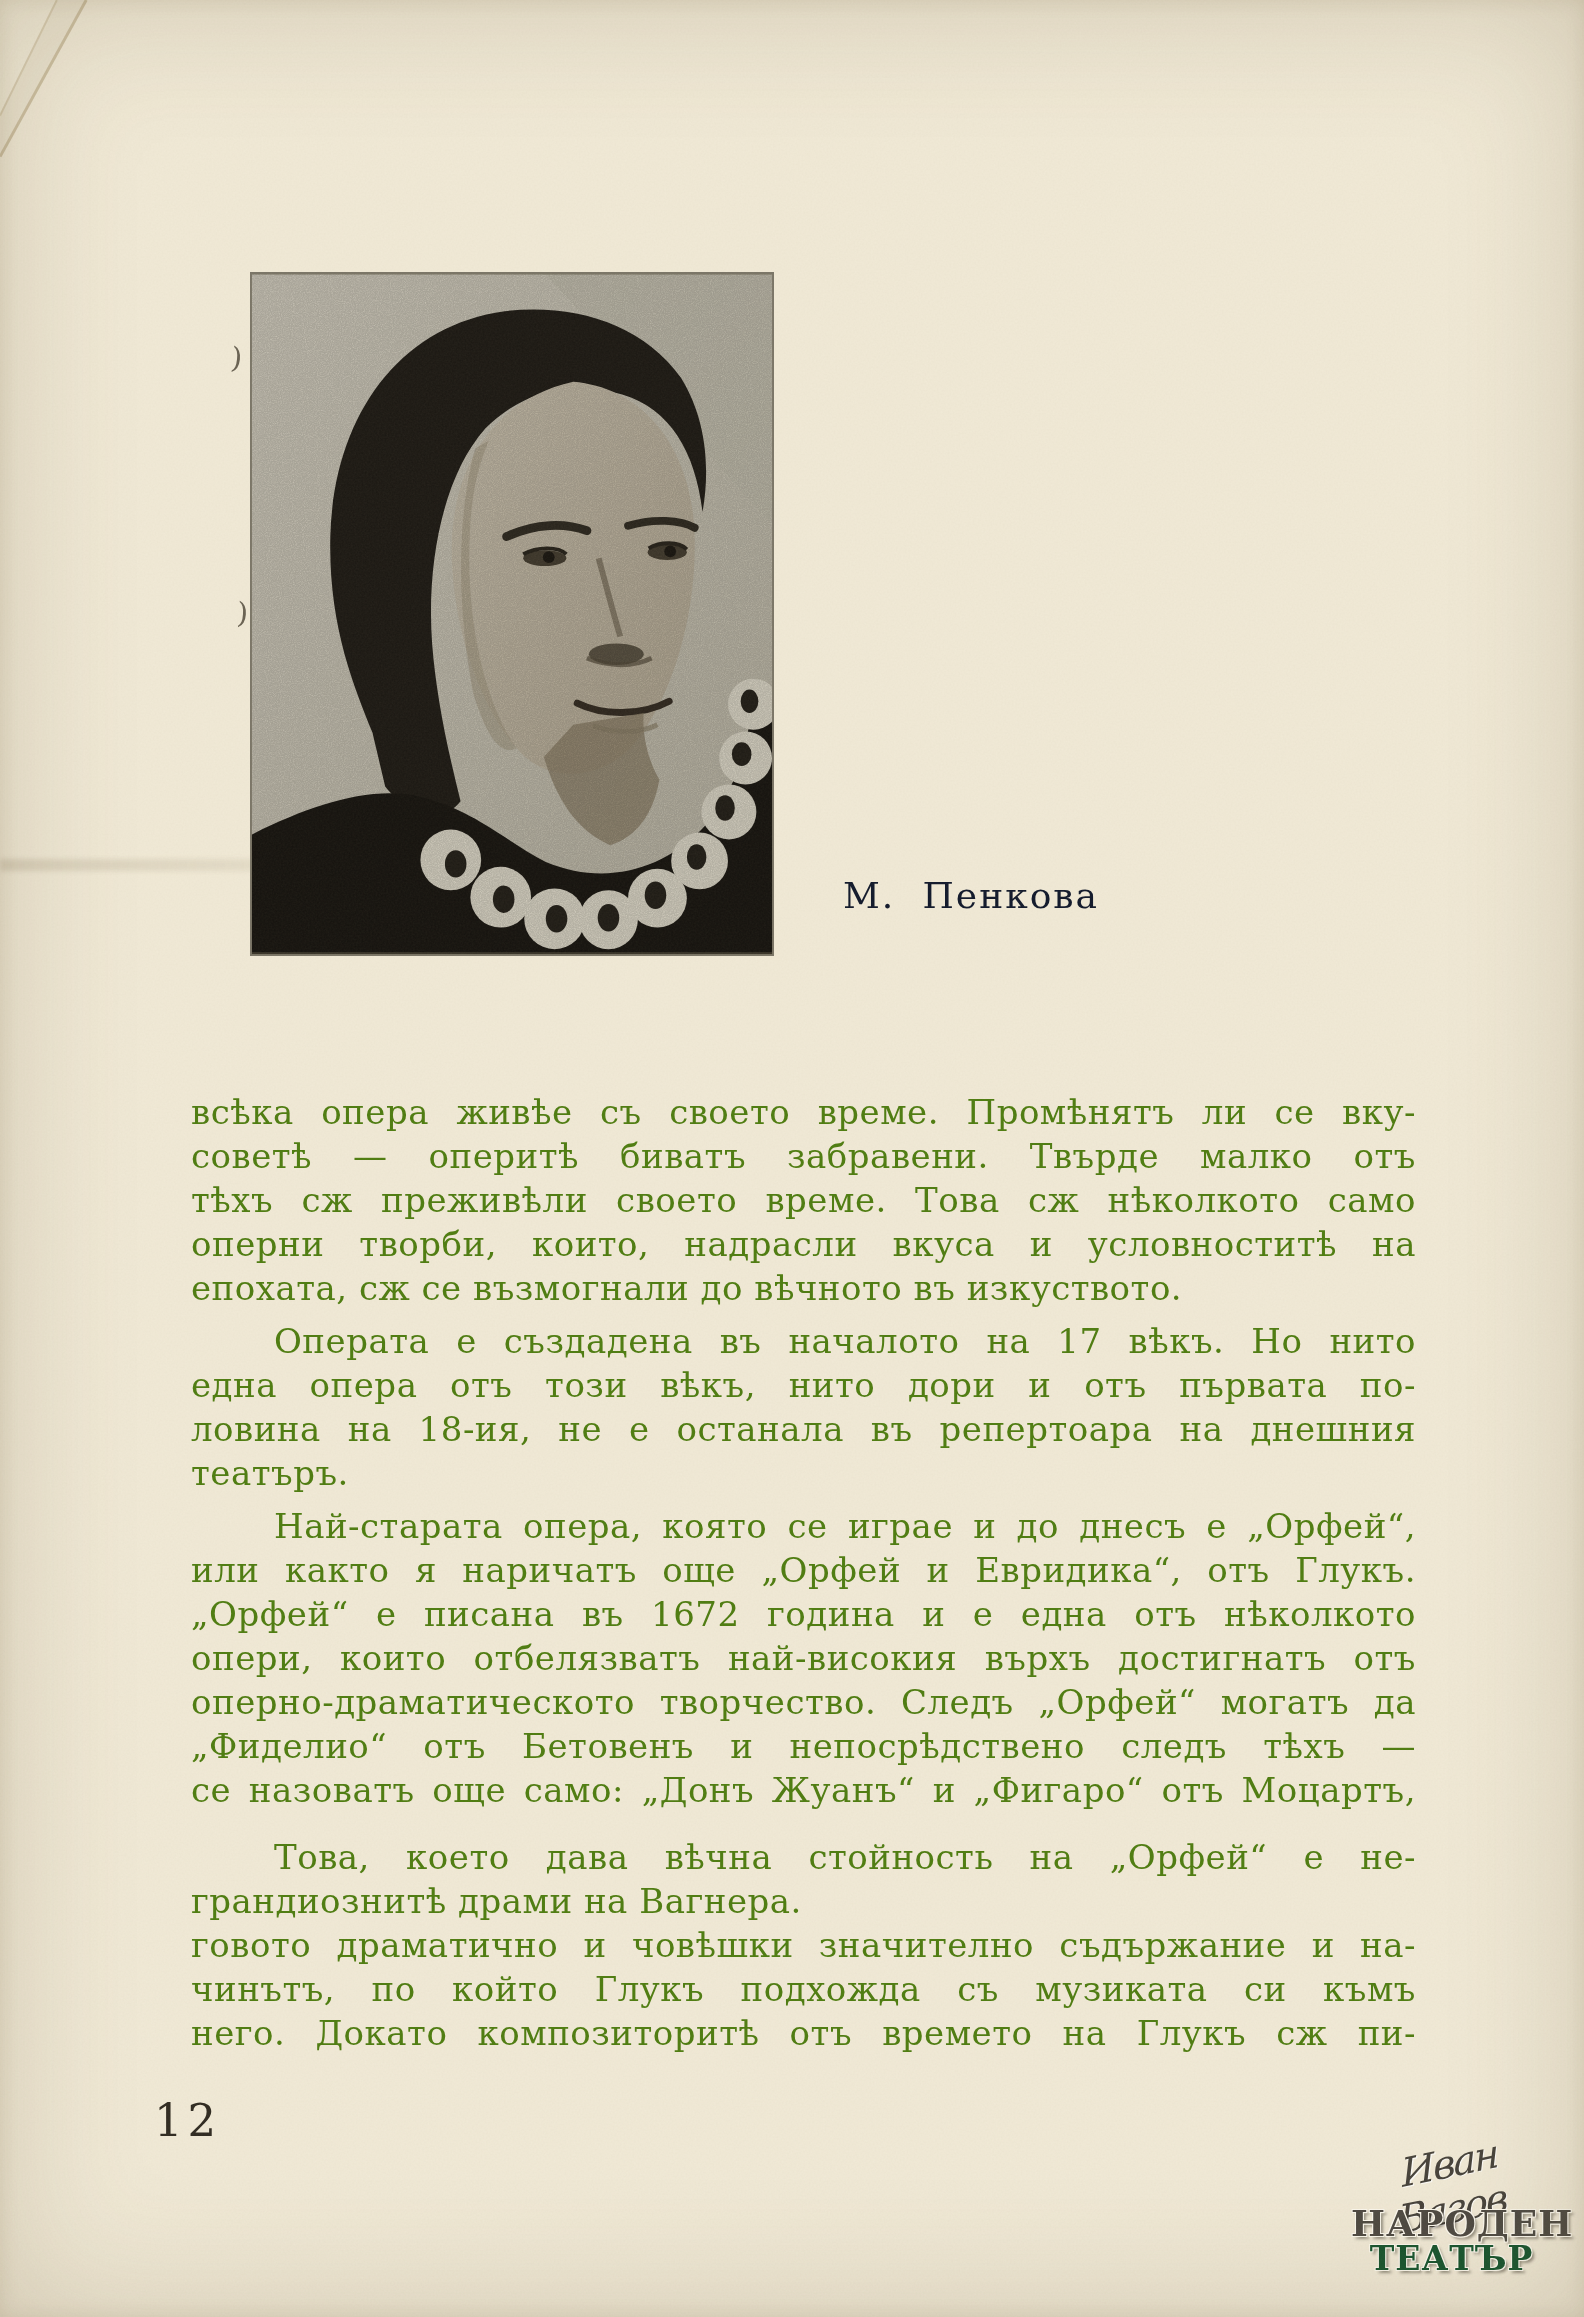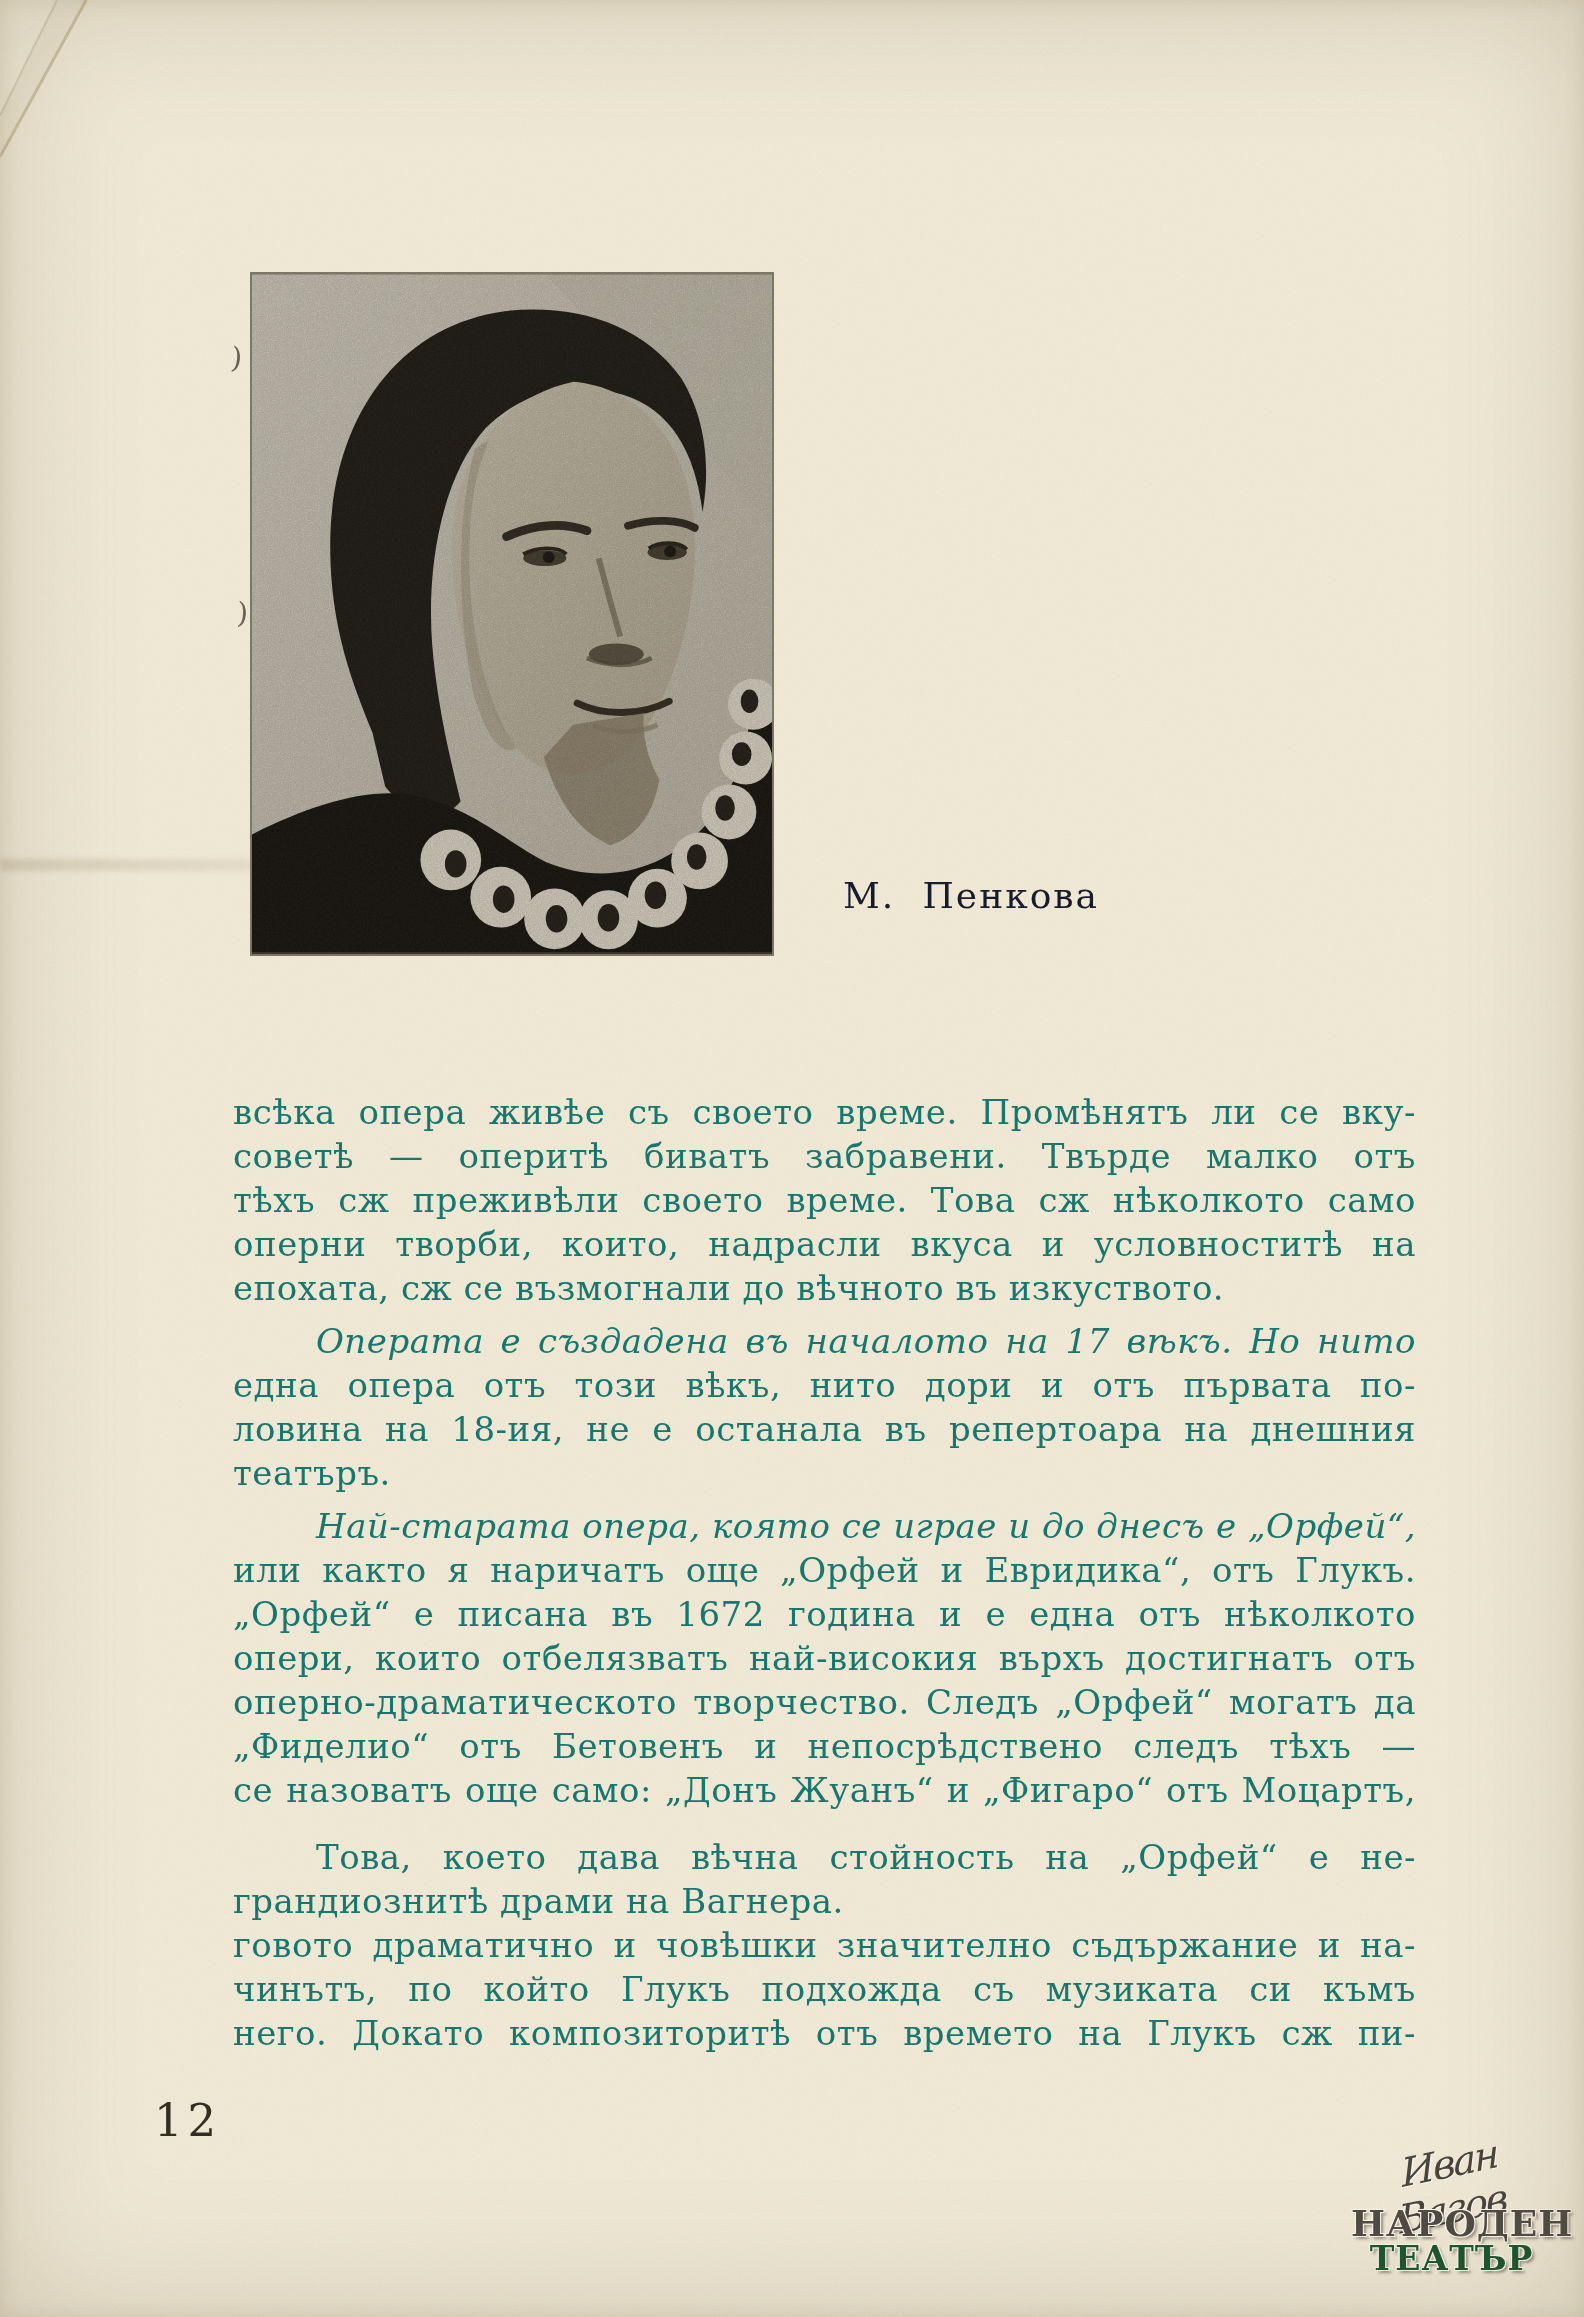--- a/index.html
+++ b/index.html
@@ -30,27 +30,26 @@
   .caption{
     position:absolute;left:843px;top:875px;z-index:2;
     font-size:36px;letter-spacing:2px;word-spacing:13.7px;color:#0f172a;
   }
   .body-text{
     position:absolute;left:191px;top:1090px;width:1225px;z-index:2;
   }
   .line{
     font-size:34px;line-height:44px;height:44px;
     text-align:justify;text-align-last:justify;
-    color:#0f766e;
+    color:#4d7c0f;
     letter-spacing:0.5px;
-    margin-left:42px;
   }
   .line.end{text-align-last:left;}
   .line.ind{padding-left:83px;}
-  .line.gap-sm{margin-top:8.8px;font-style:italic;}
+  .line.gap-sm{margin-top:8.8px;}
   .line.gap-lg{margin-top:23.5px;}
   .pagenum{
     position:absolute;left:154px;top:2094px;z-index:2;
     font-size:45px;letter-spacing:4.9px;color:#2e2920;
   }
   .stamp{position:absolute;left:1351px;top:2145px;width:201px;height:147px;z-index:2;}
   .stamp .sig{
     position:absolute;left:2px;top:-3.9px;width:196px;text-align:center;
     font-style:italic;font-size:39px;letter-spacing:-2px;color:#45413a;
     transform:rotate(-12deg) skewX(-8deg);

